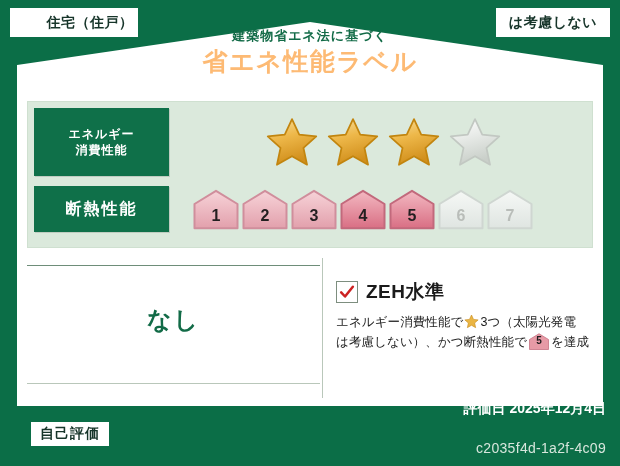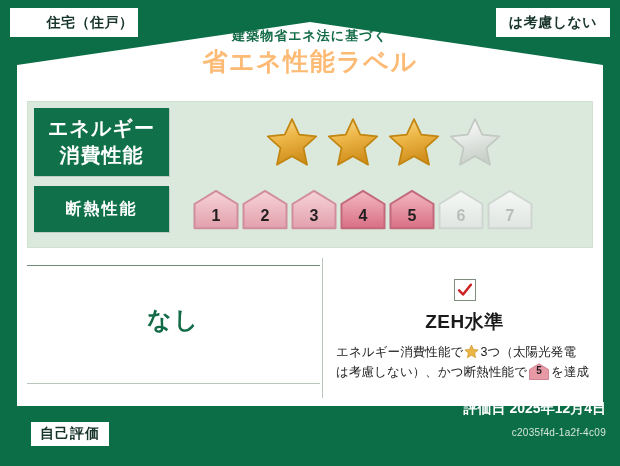--- a/index.html
+++ b/index.html
@@ -47,21 +47,21 @@
   }
   .row{position:absolute;left:0;display:flex;align-items:center;}
   .row-energy{top:6px;height:68px;width:100%;}
   .row-insul{top:81px;height:52px;width:100%;}
 
   .row-label{
     background:#0f7049;color:#ffffff;font-weight:700;
     display:flex;flex-direction:column;align-items:center;justify-content:center;
     box-shadow:1px 1px 0 rgba(0,0,0,.12);
   }
-  .row-energy .row-label{margin-left:6px;width:135px;height:68px;font-size:20px;line-height:1.35;letter-spacing:1px;}
+  .row-energy .row-label{margin-left:6px;width:135px;height:68px;font-size:12px;line-height:1.35;letter-spacing:1px;}
   .row-insul .row-label{margin-left:6px;width:135px;height:46px;font-size:16px;letter-spacing:2px;}
 
   
   .stars{display:flex;align-items:center;margin-left:97px;gap:9px;}
   .star{width:52px;height:52px;display:block;}
 
   
   .badges{display:flex;align-items:flex-end;margin-left:24px;gap:3px;}
   .badge{position:relative;width:46px;height:41px;}
   .badge svg{display:block;width:46px;height:41px;}
@@ -77,41 +77,41 @@
   .col-left{position:absolute;left:0;top:0;width:293px;height:148px;}
   .col-right{position:absolute;left:309px;top:0;width:257px;height:148px;}
   .vdiv{position:absolute;left:295px;top:2px;width:1px;height:140px;background:#b9c7ba;}
 
   .cost-head{position:relative;height:18px;display:flex;align-items:center;justify-content:center;}
   .cost-head .line{flex:1;height:1px;background:#6e8d79;}
   .cost-head .txt{font-size:15px;font-weight:700;color:#126b47;padding:0 9px;letter-spacing:1px;}
   .cost-val{margin-top:30px;text-align:center;font-size:24px;font-weight:700;color:#126b47;letter-spacing:2px;}
   .cost-rule{position:absolute;left:0;bottom:20px;width:100%;height:1px;background:#b9c7ba;}
 
-  .zeh-head{display:flex;align-items:center;gap:8px;margin-top:23px;flex-direction:column;}
+  .zeh-head{display:flex;align-items:center;gap:8px;margin-top:23px;}
   .zeh-box{
     width:20px;height:20px;border:1px solid #7d8e7f;background:#fff;
     display:flex;align-items:center;justify-content:center;flex:none;
   }
   .zeh-title{font-size:19px;font-weight:700;color:#1b1b1b;letter-spacing:.5px;}
   .zeh-desc{margin-top:7px;font-size:12.5px;line-height:1.62;color:#1b1b1b;letter-spacing:.1px;}
   .inline-star{display:inline-block;vertical-align:-3px;width:15px;height:15px;margin:0 1px;}
   .inline-badge{display:inline-block;vertical-align:-4px;width:20px;height:17px;position:relative;margin:0 2px;}
   .inline-badge svg{display:block;width:20px;height:17px;}
   .inline-badge i{position:absolute;left:0;right:0;bottom:1px;text-align:center;font-style:normal;font-size:10px;font-weight:700;color:#231f20;}
 
   
   .footer{position:absolute;left:0;right:0;bottom:0;height:58px;z-index:5;}
   .self-chip{
     position:absolute;left:18px;bottom:20px;background:#ffffff;color:#17352a;
     font-size:14px;font-weight:700;letter-spacing:1px;padding:3px 9px;margin-left:13px;
   }
   .addr{position:absolute;left:96px;bottom:23px;color:#ffffff;font-size:10.5px;letter-spacing:.2px;}
   .eval-date{position:absolute;right:14px;bottom:48px;color:#ffffff;font-size:14px;font-weight:700;}
-  .uuid{position:absolute;right:14px;bottom:28px;color:#d7e6dc;font-size:10px;letter-spacing:.3px;}
+  .uuid{position:absolute;right:14px;bottom:10px;color:#d7e6dc;font-size:14px;letter-spacing:.3px;}
 </style>
 </head>
 <body>
 
 <div class="label-root">
 
   <div class="chip chip-left">住宅（住戸）</div>
   <div class="chip chip-right">は考慮しない</div>
 
   <div class="house"></div>

